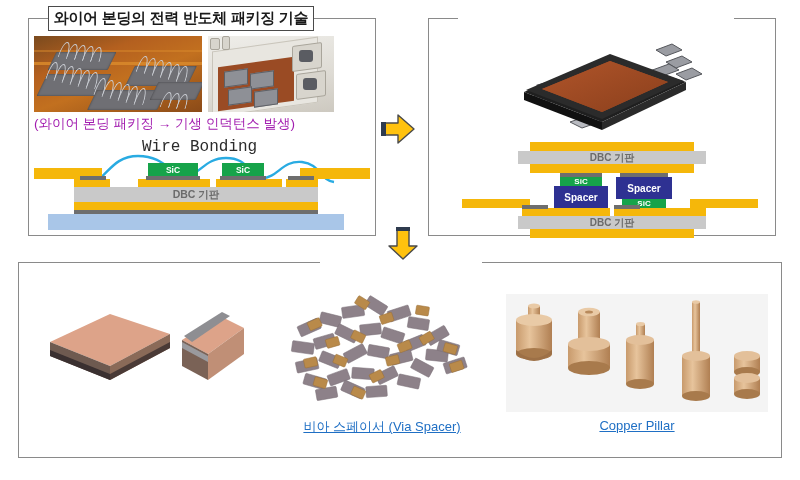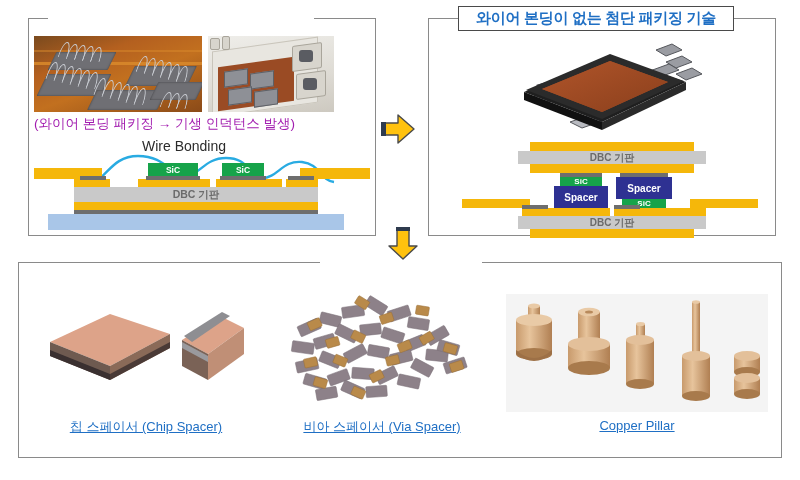--- a/index.html
+++ b/index.html
@@ -89,20 +89,23 @@
 </style>
 </head>
 <body>
 
 <div class="stage">
 
   <div class="panel" style="left:28px;top:18px;width:348px;height:218px;"></div>
 
   <div class="border-mask" style="left:48px;top:14px;width:266px;height:9px;"></div>
 
+  <div class="panel-title t-black" style="left:48px;top:6px;width:266px;height:25px;font-size:15px;">
+    <span>와이어 본딩의 전력 반도체 패키징 기술</span>
+  </div>
 
   <div class="photo wb-photo" style="left:34px;top:36px;width:168px;height:76px;">
     <div class="wb-trace" style="left:0;top:26px;width:168px;height:3px;"></div>
     <div class="wb-trace" style="left:0;top:14px;width:168px;height:2px;opacity:.5;"></div>
     <div class="wb-board" style="left:8px;top:38px;width:64px;height:22px;transform:skewX(-26deg);"></div>
     <div class="wb-board" style="left:58px;top:54px;width:70px;height:20px;transform:skewX(-26deg);"></div>
     <div class="wb-board" style="left:96px;top:30px;width:62px;height:20px;transform:skewX(-26deg);"></div>
     <div class="wb-board" style="left:18px;top:16px;width:60px;height:18px;transform:skewX(-26deg);"></div>
     <div class="wb-board" style="left:120px;top:46px;width:46px;height:18px;transform:skewX(-26deg);"></div>
     <div class="wb-loop" style="left:14px;top:26px;width:8px;height:16px;transform:skewX(-18deg);"></div>
@@ -147,21 +150,21 @@
     <div class="pm-term" style="left:2px;top:2px;width:8px;height:10px;"></div>
     <div class="pm-term" style="left:14px;top:0px;width:6px;height:12px;"></div>
   </div>
 
   <div class="caption" style="left:34px;top:115px;font-size:13.5px;">
     <span>(와이어 본딩 패키징 → 기생 인덕턴스 발생)</span>
   </div>
 
   <div class="cs" style="left:34px;top:138px;width:336px;height:92px;">
 
-    <div class="wb-caption" style="left:108px;top:0px;font-size:14px;">
+    <div class="wb-caption" style="left:108px;top:0px;font-size:16px;font-family:Liberation Mono, monospace;">
       <span>Wire Bonding</span>
     </div>
 
     <svg class="wire" style="left:0;top:14px;" width="336" height="34" viewBox="0 0 336 34">
       <path d="M 56 30 C 72 30 76 4 104 4 C 132 4 136 24 152 24" fill="none" stroke="#29ABE2" stroke-width="2.4"></path>
       <path d="M 150 24 C 166 24 170 6 192 6 C 214 6 214 22 230 26" fill="none" stroke="#29ABE2" stroke-width="2.4"></path>
       <path d="M 228 26 C 244 26 248 8 268 10 C 286 12 286 28 300 30" fill="none" stroke="#29ABE2" stroke-width="2.4"></path>
     </svg>
 
     <div class="cu" style="left:0px;top:30px;width:68px;height:11px;"></div>
@@ -202,23 +205,20 @@
 
   <svg class="arrow" style="left:380px;top:112px;" width="38" height="34" viewBox="0 0 38 34">
     <path d="M 3 11 L 18 11 L 18 3 L 34 17 L 18 31 L 18 23 L 3 23 Z" fill="#FFC20E" stroke="#4a4a4a" stroke-width="1.4" stroke-linejoin="round"></path>
     <rect x="1" y="10" width="5" height="14" fill="#2e3b4e"></rect>
   </svg>
 
   <div class="panel" style="left:428px;top:18px;width:348px;height:218px;"></div>
 
   <div class="border-mask" style="left:458px;top:14px;width:276px;height:9px;"></div>
 
-  <div class="panel-title t-blue" style="left:458px;top:6px;width:276px;height:25px;font-size:15px;">
-    <span>와이어 본딩이 없는 첨단 패키징 기술</span>
-  </div>
 
   <div class="photo" style="left:506px;top:36px;width:208px;height:100px;">
     <svg width="208" height="100" viewBox="0 0 208 100">
 
       <g fill="#9a9ca2" stroke="#55575c" stroke-width="1">
         <polygon points="150,14 166,8 176,14 160,20"></polygon>
         <polygon points="160,26 176,20 186,26 170,32"></polygon>
         <polygon points="170,38 186,32 196,38 180,44"></polygon>
         <polygon points="141,36 163,28 173,34 151,42"></polygon>
       </g>
@@ -310,23 +310,20 @@
         <polygon points="78,82 138,50 138,64 78,96" fill="#8a6a58"></polygon>
         <polygon points="18,66 78,90 78,96 18,72" fill="#3a3030"></polygon>
         <polygon points="78,90 138,58 138,64 78,96" fill="#4a3a36"></polygon>
 
         <polygon points="150,56 188,32 212,44 176,70" fill="#dda389"></polygon>
         <polygon points="150,56 176,70 176,96 150,82" fill="#7a6256"></polygon>
         <polygon points="176,70 212,44 212,70 176,96" fill="#c08f76"></polygon>
         <polygon points="152,52 190,28 198,32 160,58" fill="#8e8e92"></polygon>
         <polygon points="150,58 176,72 176,78 150,64" fill="#9a9a9e"></polygon>
       </svg>
-    </div>
-    <div class="prod-label" style="left:0;top:134px;font-size:13px;">
-      <span>칩 스페이서 (Chip Spacer)</span>
     </div>
   </div>
 
   <div class="prod-cell" style="left:268px;top:284px;width:228px;height:160px;">
     <div class="prod-img" style="left:0;top:0;width:228px;height:130px;">
       <svg width="228" height="130" viewBox="0 0 228 130">
         <g>
           <g fill="#8d8189" stroke="#7a6f77" stroke-width="0.5">
             <rect x="30" y="38" width="22" height="11" rx="1" transform="rotate(-24 41 43)"></rect>
             <rect x="52" y="30" width="21" height="11" rx="1" transform="rotate(14 62 35)"></rect>

